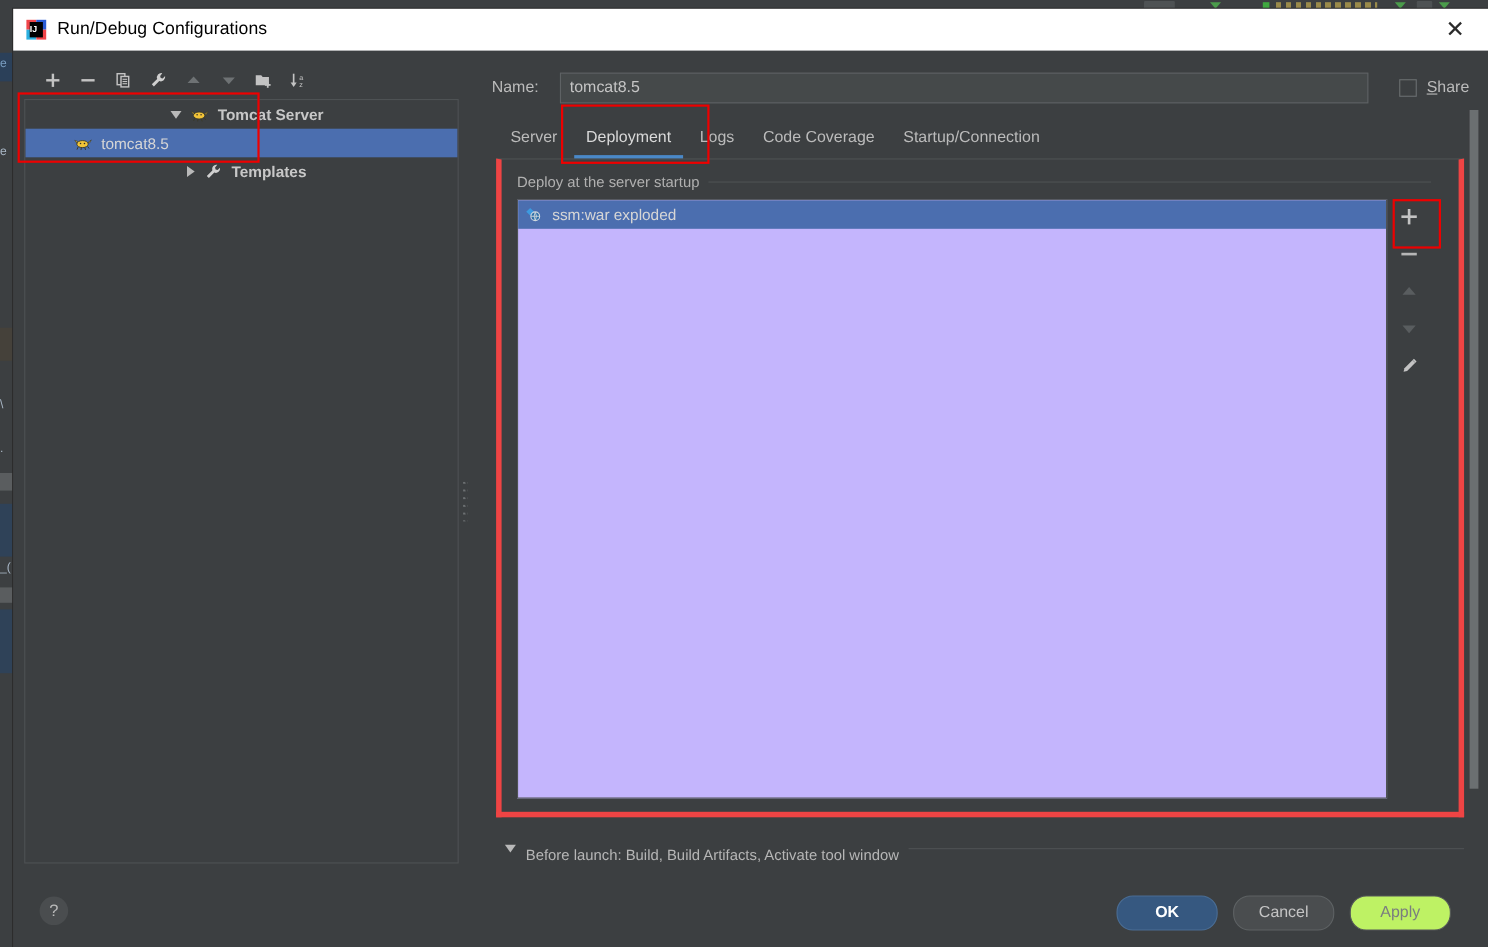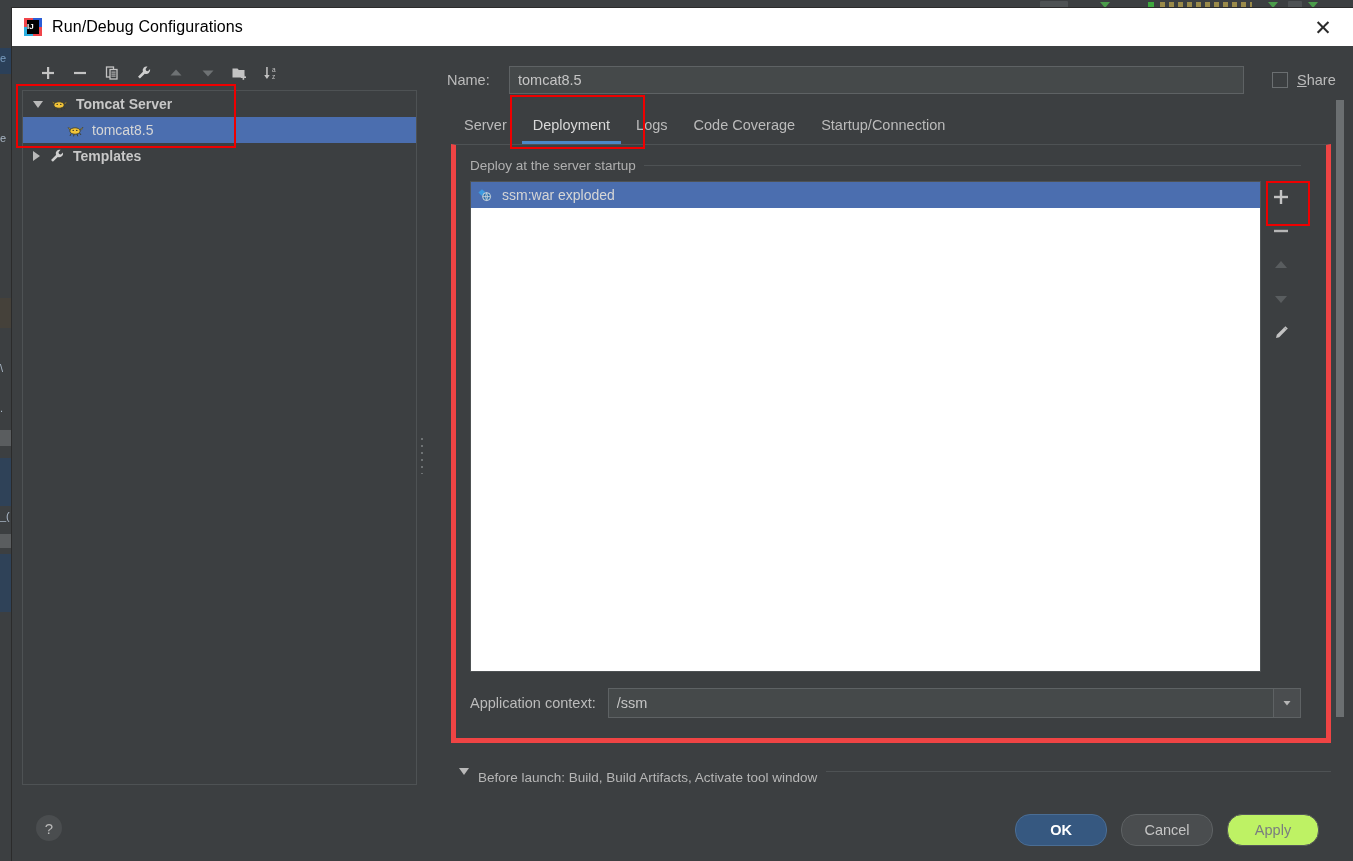--- a/index.html
+++ b/index.html
@@ -160,21 +160,21 @@
     position: relative;
   }
   .tree-row {
     height: 26px;
     display: flex;
     align-items: center;
     padding-left: 10px;
     font-size: 14px;
     cursor: default;
   }
-  .tree-row.group { color: #c8c8c8; font-weight: bold; }
+  .tree-row.group { color: #c8c8c8; font-weight: bold; justify-content: center; }
   .tree-row.child { color: #d6d6d6; padding-left: 44px; }
   .tree-row.selected { background: #4b6eaf; }
   .tri {
     width: 0; height: 0; flex: none; margin-right: 8px;
   }
   .tri.open {
     border-left: 5px solid transparent;
     border-right: 5px solid transparent;
     border-top: 7px solid #b9b9b9;
   }
@@ -329,21 +329,21 @@
   #deploy-area {
     flex: 1;
     min-height: 0;
     display: flex;
     margin-top: 6px;
   }
   #deploy-list {
     flex: 1;
     min-width: 0;
     border: 1px solid #4e5254;
-    background: #ffffff;
+    background: #c4b5fd;
     overflow: hidden;
   }
   .deploy-row {
     height: 26px;
     display: flex;
     align-items: center;
     padding-left: 6px;
     font-size: 14px;
     color: #d6d6d6;
     cursor: default;
@@ -707,31 +707,20 @@
             </div>
             <div class="act-btn">
               <svg width="20" height="20" viewBox="0 0 20 20">
                 <path d="M14.4 3.2l2.4 2.4-8.6 8.6-3.2.8.8-3.2z" fill="#c3c3c3"></path>
                 <path d="M13.2 4.4l2.4 2.4" stroke="#8a8d8f" stroke-width="0.9"></path>
               </svg>
             </div>
           </div>
         </div>
 
-        <div id="appctx-row">
-          <span id="appctx-label">Application context:</span>
-          <div id="appctx-combo">
-            <input id="appctx-input" type="text" value="/ssm" style="">
-            <span id="appctx-arrow">
-              <svg width="12" height="12" viewBox="0 0 12 12">
-                <polygon points="2.5,4 9.5,4 6,8.5" fill="#b6b6b6"></polygon>
-              </svg>
-            </span>
-          </div>
-        </div>
 
       </div>
 
       <div id="before-launch">
         <span id="bl-tri"></span>
         <span id="bl-text">Before launch: Build, Build Artifacts, Activate tool window</span>
         <span id="bl-rule"></span>
       </div>
 
       <div id="button-bar">

